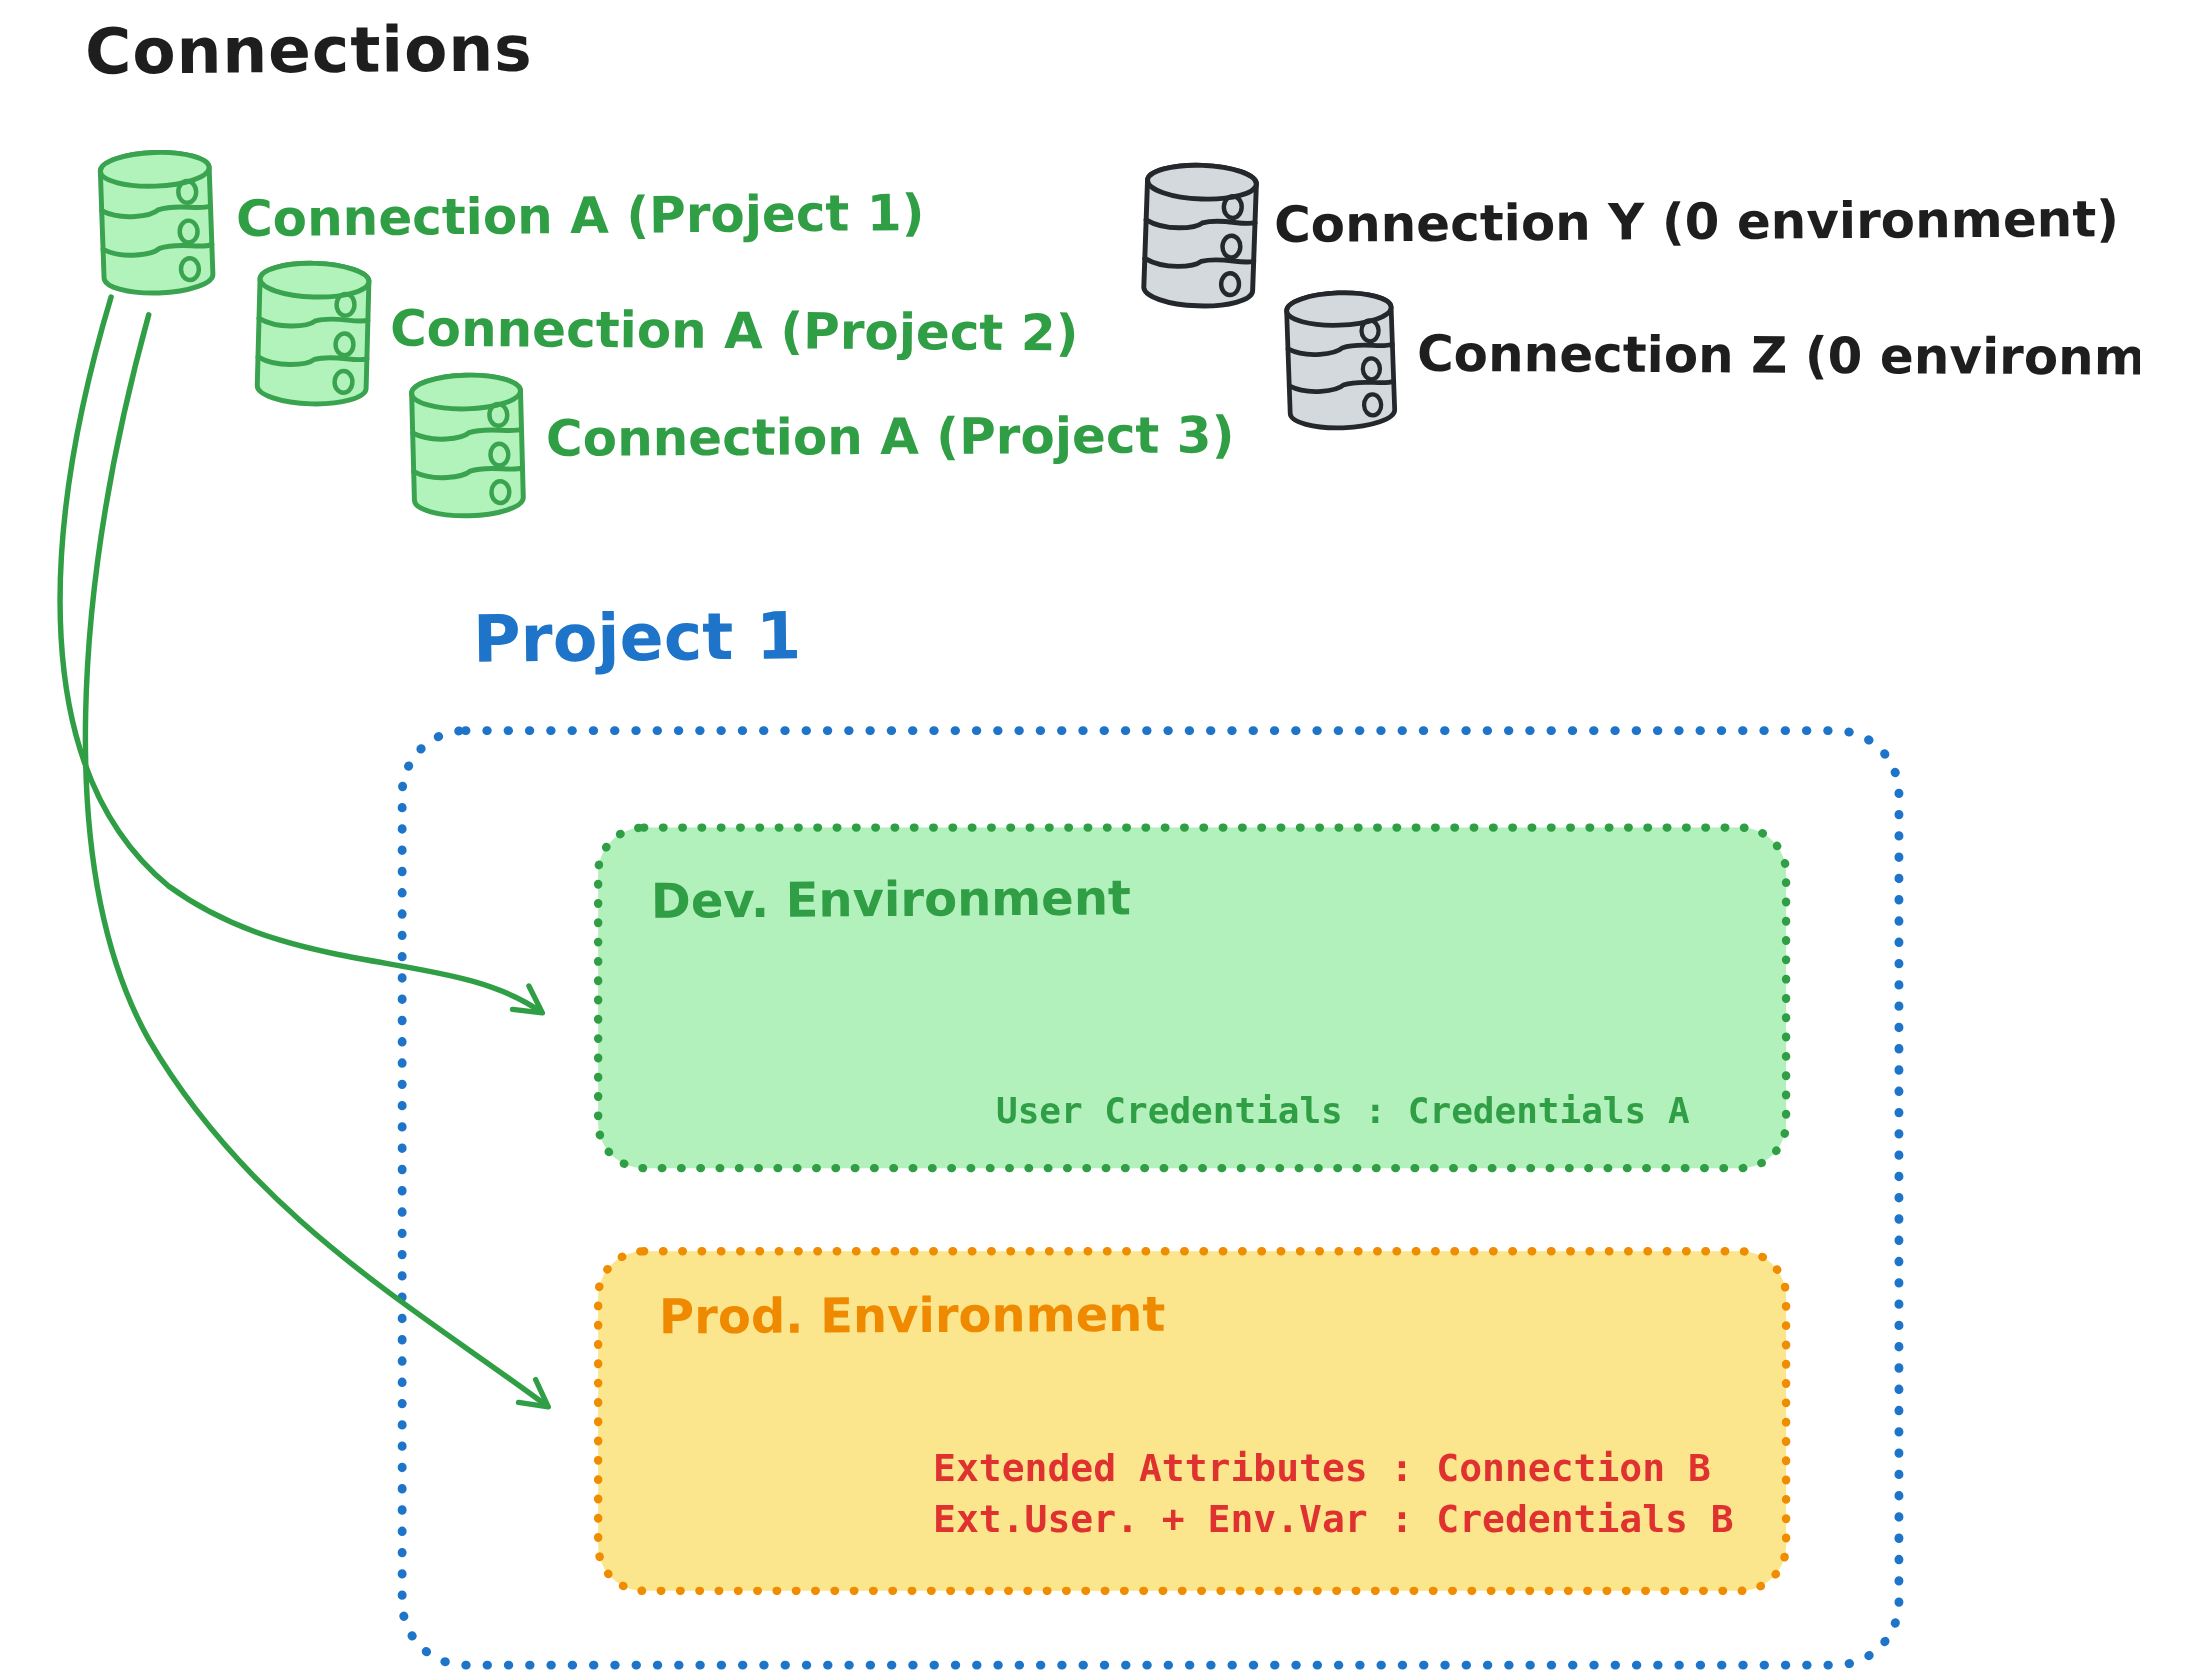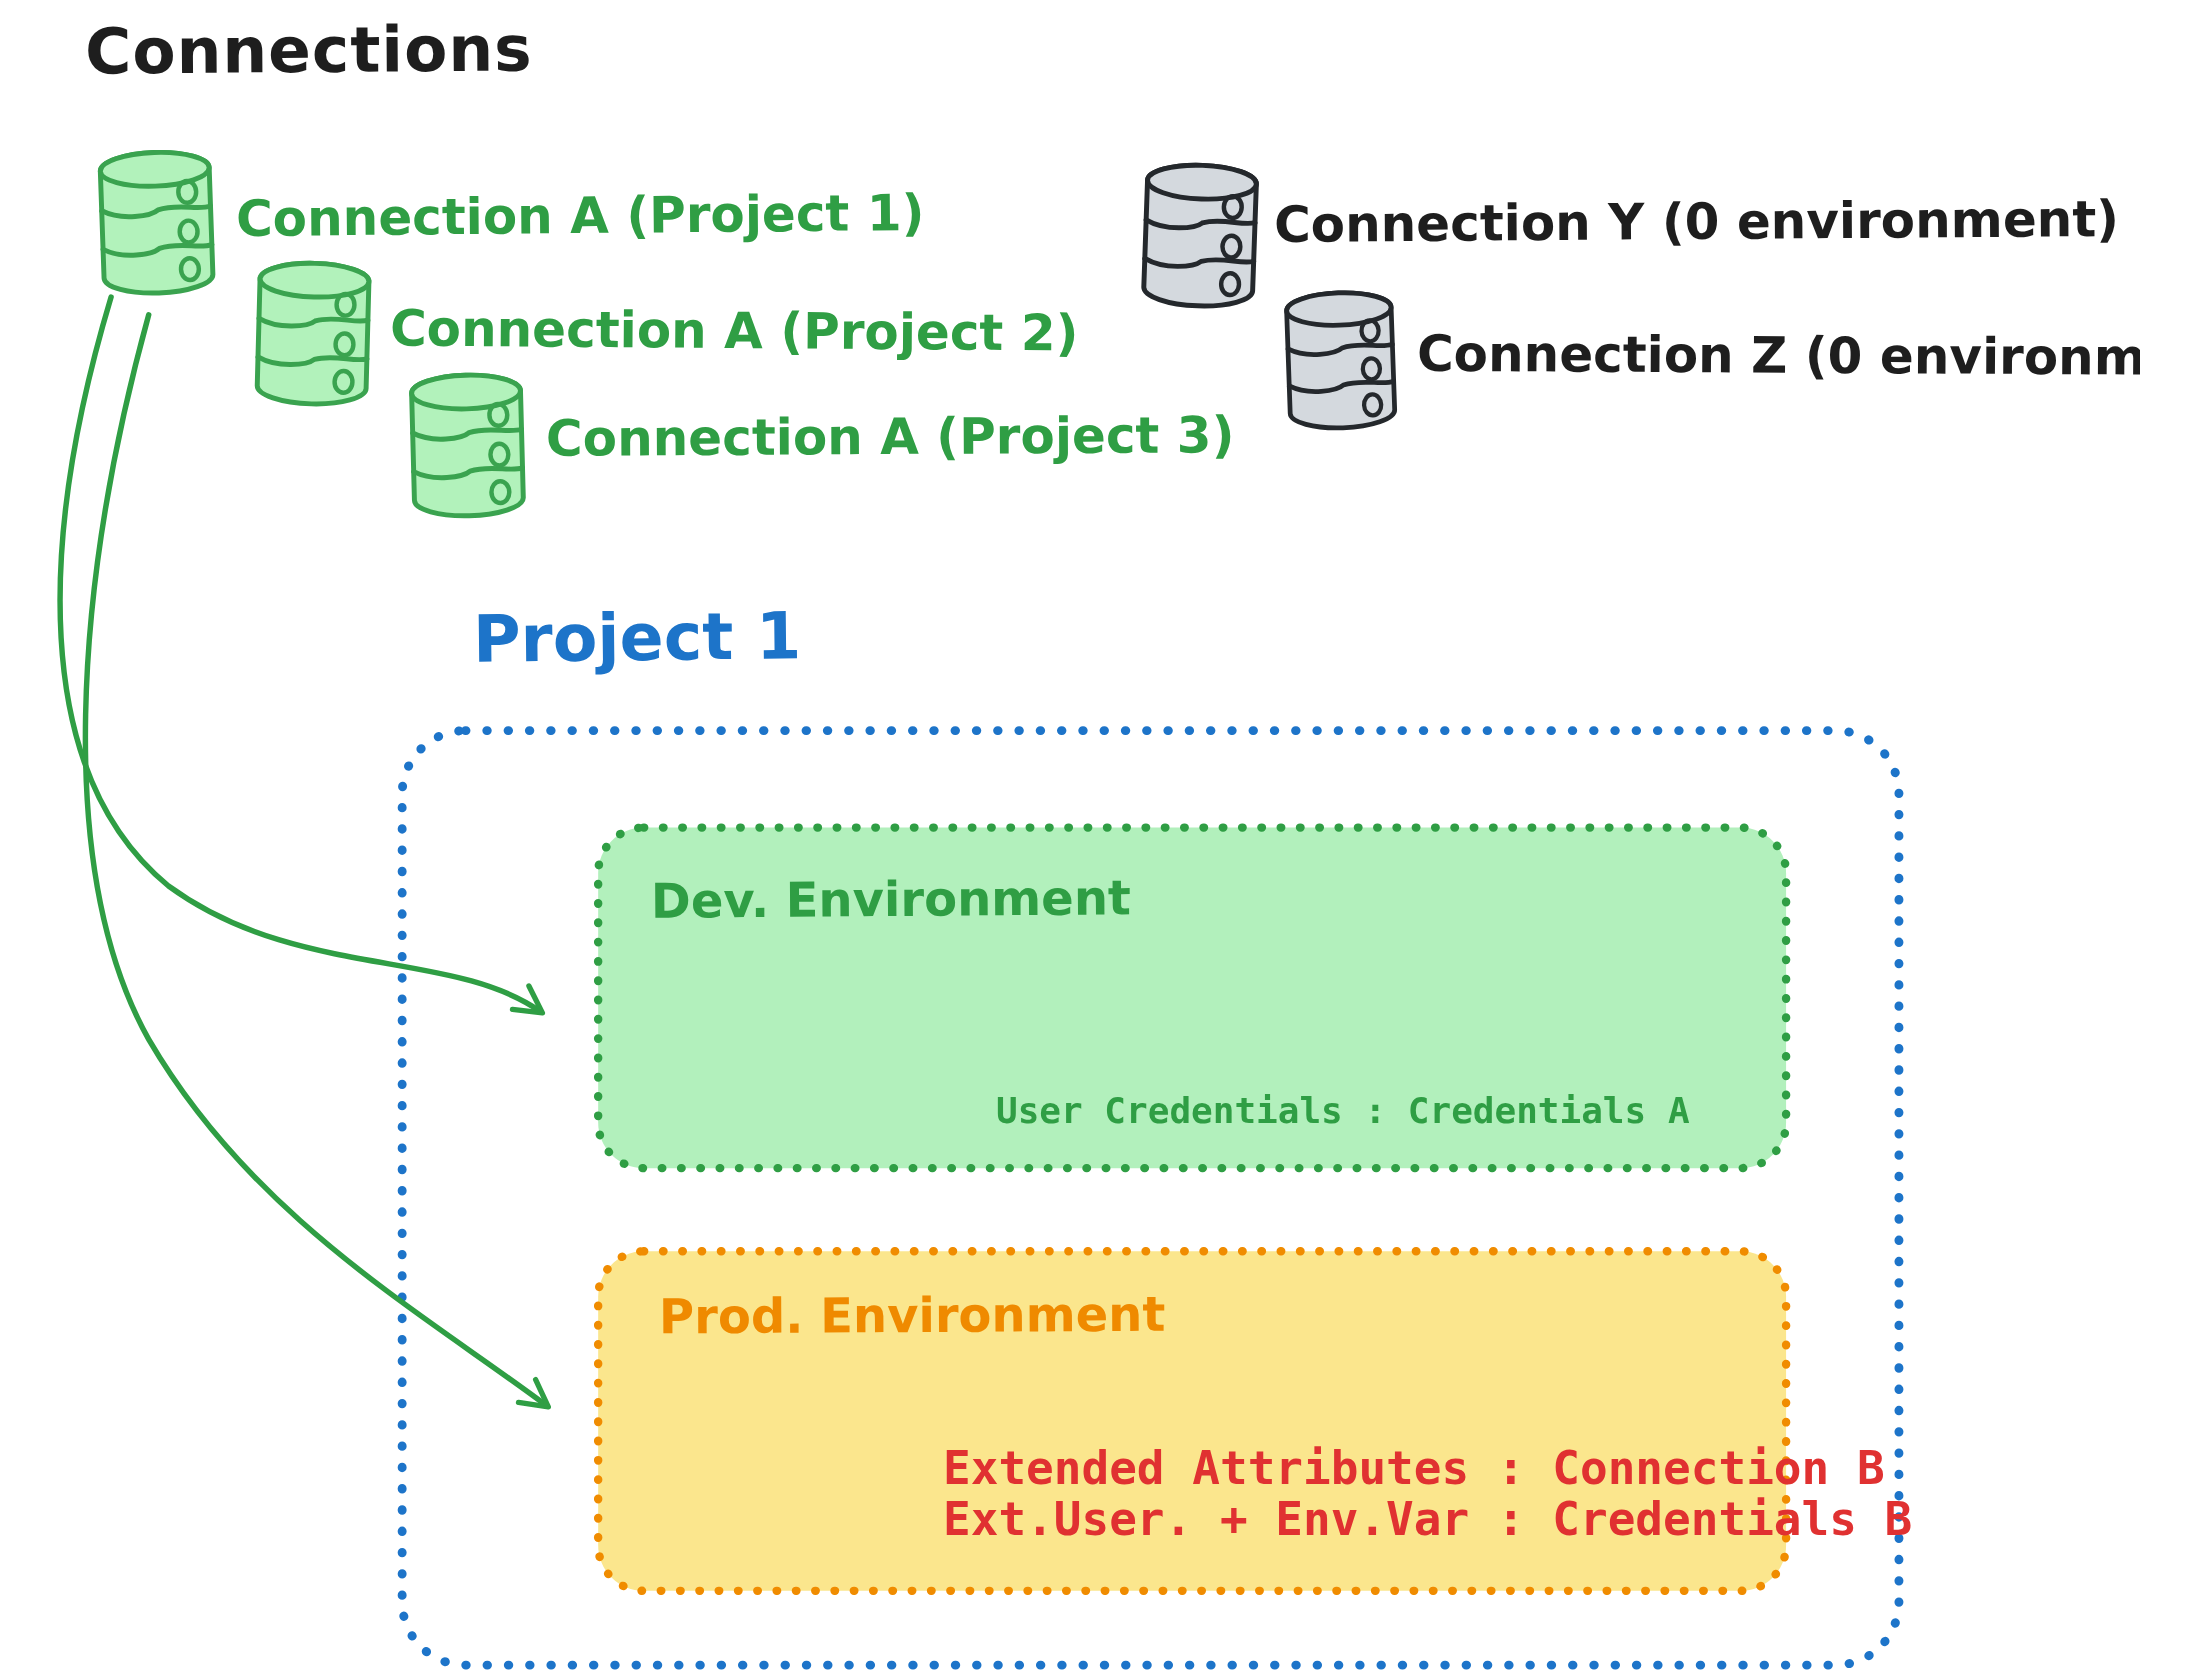--- a/index.html
+++ b/index.html
@@ -73,24 +73,23 @@
   .prod-title {
     left: 659px;
     top: 1289px;
     font-size: 48px;
     color: #ef8a00;
     transform: rotate(-0.3deg);
   }
   .prod-creds {
     left: 933px;
     top: 1443px;
-    font-size: 46px;
+    font-size: 38px;
     color: #e03131;
     line-height: 51px;
-    margin-left: 10px;
   }
 </style>
 </head>
 <body>
 
 <div class="canvas">
 
   <svg class="layer" viewBox="0 0 2234 1691" xmlns="http://www.w3.org/2000/svg">
     <defs>
       <symbol id="db-cylinder" viewBox="0 0 120 150" overflow="visible">

